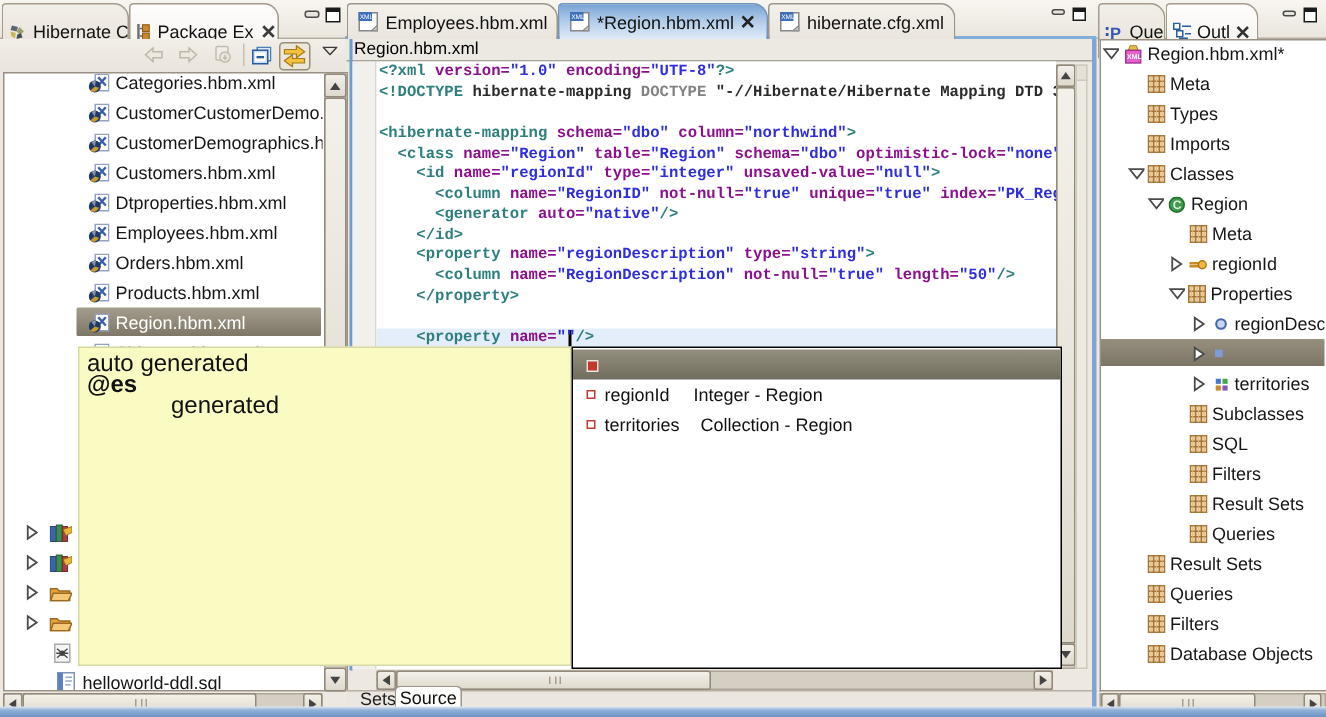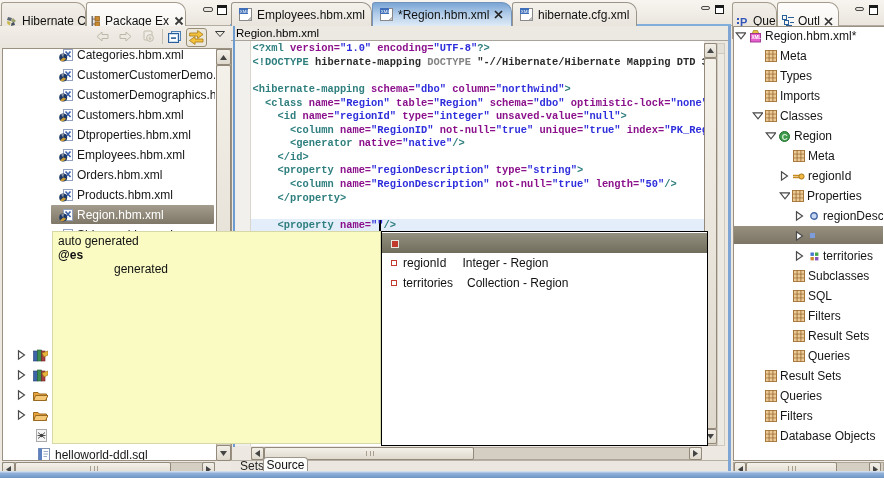--- a/index.html
+++ b/index.html
@@ -272,21 +272,21 @@
 <div class="ab" style="left:251px;top:41px;width:453px;height:405px;background:#fff;overflow:hidden">
  <div class="ab" style="left:0;top:177.9px;width:453px;height:13.6px;background:#E3EEFA"></div>
  <div class="ab" style="left:127.7px;top:178.5px;width:2px;height:12px;background:#000"></div>
  <pre class="ab" style="left:1.6px;top:1.4px"><span class="tg">&lt;?xml</span> <span class="an">version=</span><span class="av">"1.0"</span> <span class="an">encoding=</span><span class="av">"UTF-8"</span><span class="tg">?&gt;</span>
 <span class="tg">&lt;!DOCTYPE</span> <span class="dk">hibernate-mapping</span> <span class="gy">DOCTYPE</span> <span class="dk">"-//Hibernate/Hibernate Mapping DTD 3.0//EN"</span>
 
 <span class="tg">&lt;hibernate-mapping</span> <span class="an">schema=</span><span class="av">"dbo"</span> <span class="an">column=</span><span class="av">"northwind"</span><span class="tg">&gt;</span>
   <span class="tg">&lt;class</span> <span class="an">name=</span><span class="av">"Region"</span> <span class="an">table=</span><span class="av">"Region"</span> <span class="an">schema=</span><span class="av">"dbo"</span> <span class="an">optimistic-lock=</span><span class="av">"none"</span>
     <span class="tg">&lt;id</span> <span class="an">name=</span><span class="av">"regionId"</span> <span class="an">type=</span><span class="av">"integer"</span> <span class="an">unsaved-value=</span><span class="av">"null"</span><span class="tg">&gt;</span>
       <span class="tg">&lt;column</span> <span class="an">name=</span><span class="av">"RegionID"</span> <span class="an">not-null=</span><span class="av">"true"</span> <span class="an">unique=</span><span class="av">"true"</span> <span class="an">index=</span><span class="av">"PK_Region"</span>
-      <span class="tg">&lt;generator</span> <span class="an">native=</span><span class="av">"native"</span><span class="tg">/&gt;</span>
+      <span class="tg">&lt;generator</span> <span class="an">auto=</span><span class="av">"native"</span><span class="tg">/&gt;</span>
     <span class="tg">&lt;/id&gt;</span>
     <span class="tg">&lt;property</span> <span class="an">name=</span><span class="av">"regionDescription"</span> <span class="an">type=</span><span class="av">"string"</span><span class="tg">&gt;</span>
       <span class="tg">&lt;column</span> <span class="an">name=</span><span class="av">"RegionDescription"</span> <span class="an">not-null=</span><span class="av">"true"</span> <span class="an">length=</span><span class="av">"50"</span><span class="tg">/&gt;</span>
     <span class="tg">&lt;/property&gt;</span>
 
     <span class="tg">&lt;property</span> <span class="an">name=</span><span class="av">""</span><span class="tg">/&gt;</span></pre>
 </div>
 
 <div class="sb" style="left:704px;top:43px;width:13px;height:403px"></div>
 <div class="sbbtn" style="left:704px;top:43px;width:13px;height:15px">
@@ -429,21 +429,21 @@
         <use href="#grid"></use>
       </svg>Queries</div>
 <div class="trow" style="left:31px;top:380px"><svg width="12" height="12" style="margin-right:3px">
         <use href="#grid"></use>
       </svg>Filters</div>
 <div class="trow" style="left:31px;top:400px"><svg width="12" height="12" style="margin-right:3px">
         <use href="#grid"></use>
       </svg>Database Objects</div>
 </div>
 
-<div class="ab" style="left:52px;top:231px;width:329px;height:213px;background:#FAFBC3;border:1px solid #D6D8A8;box-sizing:border-box;z-index:50;font-size:12px;color:#111">
+<div class="ab" style="left:52px;top:231px;width:329px;height:213px;background:#FAFBC3;border:1px solid #D6D8A8;box-sizing:border-box;z-index:50;font-size:16px;color:#111">
  <div class="ab" style="left:5px;top:2px">auto generated</div>
  <div class="ab" style="left:5px;top:16px;font-weight:bold">@es</div>
  <div class="ab" style="left:61px;top:30px">generated</div>
 </div>
 <div class="ab" style="left:381px;top:231px;width:327px;height:215px;background:#fff;border:1px solid #000;box-sizing:border-box;z-index:60;font-size:12px;color:#111">
  <div class="ab" style="left:0;top:1px;width:325px;height:20px;background:linear-gradient(#93907F,#716D5D)"></div>
  <div class="ab" style="left:9px;top:8px;width:6px;height:6px;background:#C03A2E;border:1px solid #E8E6E0;box-sizing:content-box;z-index:2"></div>
  <div class="ab" style="left:9px;top:28px;width:6px;height:6px;border:1.5px solid #C03A2E;box-sizing:border-box"></div>
  <div class="ab" style="left:21px;top:24px">regionId<span style="margin-left:16px">Integer - Region</span></div>
  <div class="ab" style="left:9px;top:48px;width:6px;height:6px;border:1.5px solid #C03A2E;box-sizing:border-box"></div>

